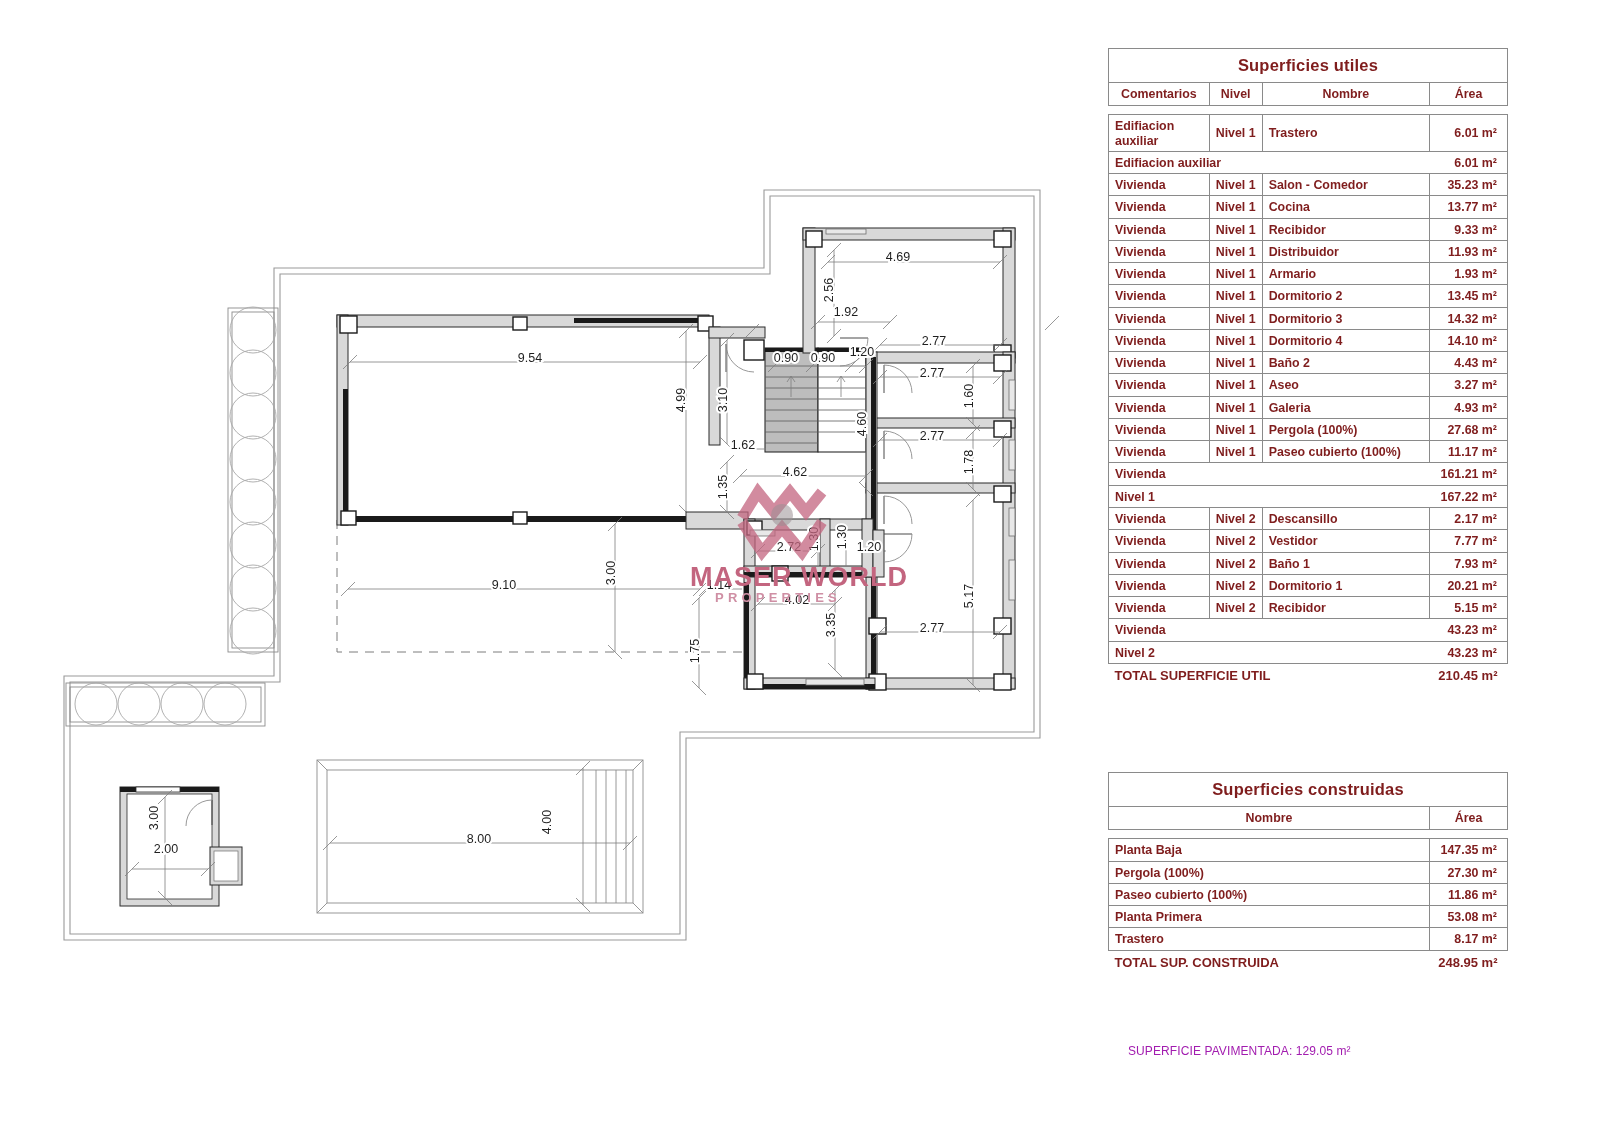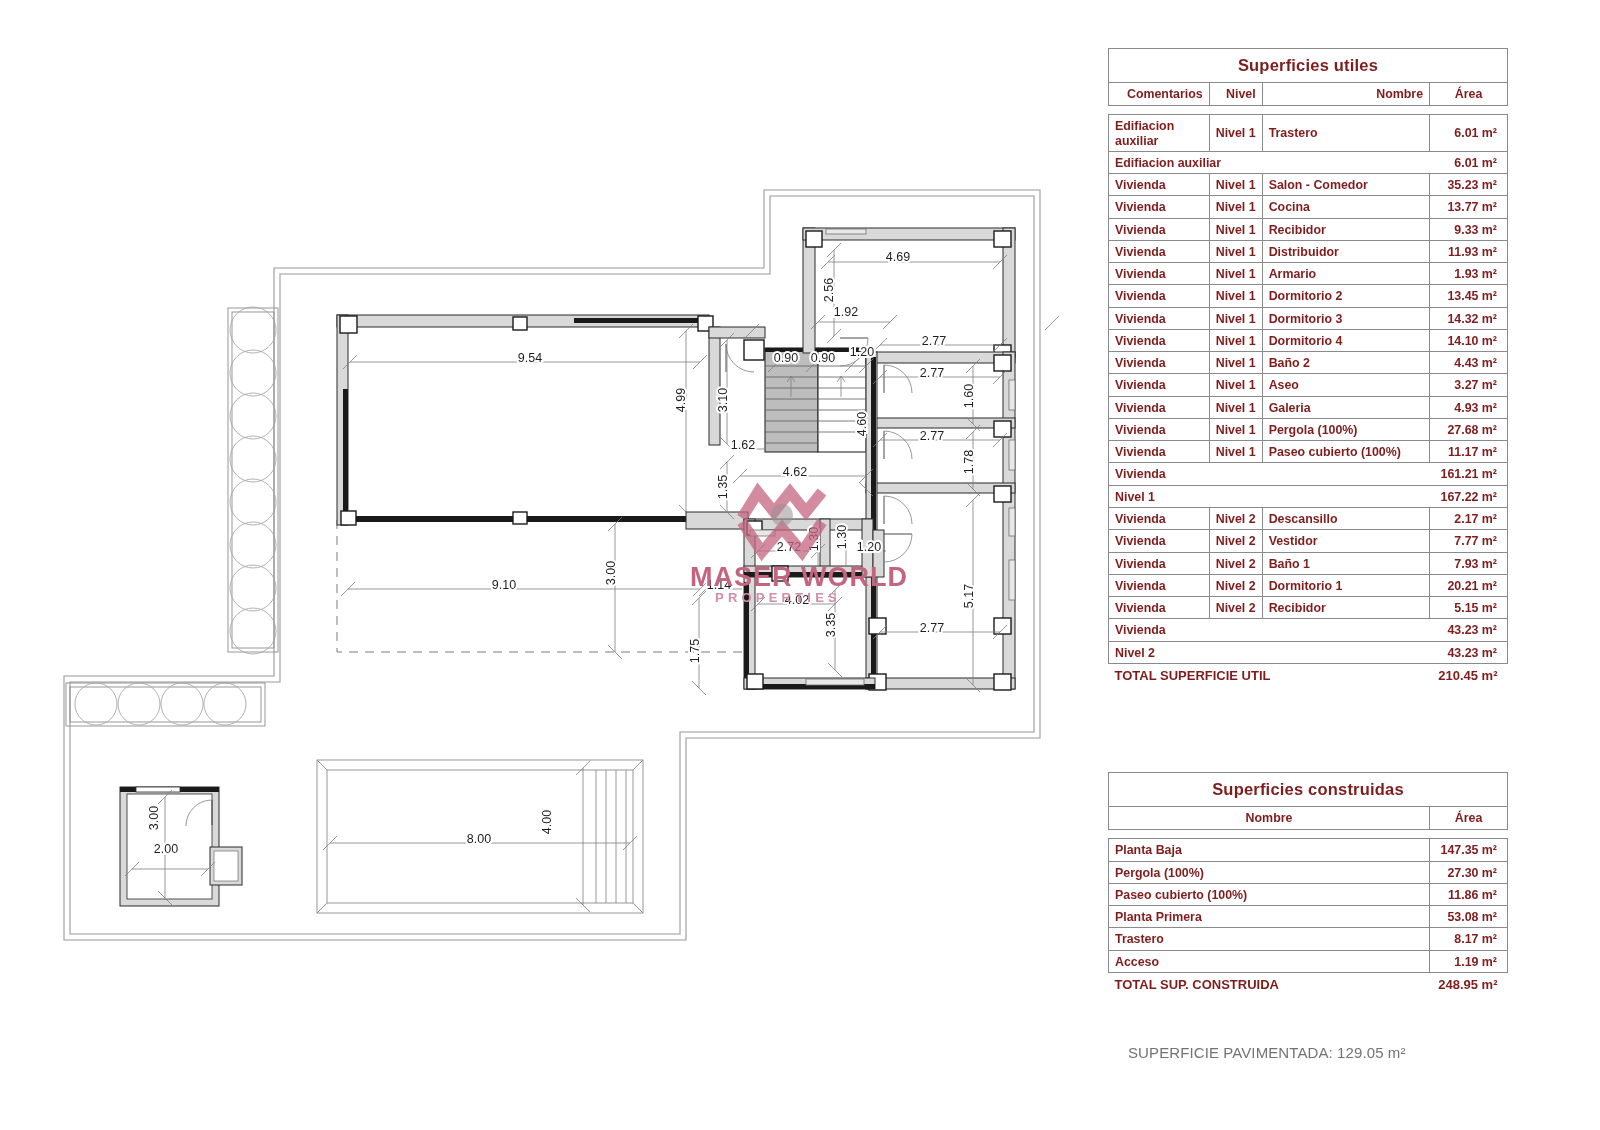--- a/index.html
+++ b/index.html
@@ -68,21 +68,21 @@
   }
   .sched td.plain { border: none; }
   .sched tr.spacer td { border: none; height: 9px; padding: 0; }
   .t-title {
     text-align: center;
     font-size: 16.5px;
     font-weight: bold;
     padding: 7px 4px 7px 4px !important;
     letter-spacing: 0.2px;
   }
-  .t-head { text-align: right; font-weight: bold; padding-top: 4px !important; padding-bottom: 4px !important;}
+  .t-head { text-align: center; font-weight: bold; padding-top: 4px !important; padding-bottom: 4px !important;}
   .num { text-align: right; padding-right: 10px !important; }
   .c-comment { width: 101px; }
   .c-nivel   { width: 51px; }
   .c-nombre  { width: 168px; }
   .c-area    { width: 78px; }
   
   .sub td { border-left: none; border-right: none; }
   .sub td:first-child { border-left: 1px solid #8a8a8a; }
   .sub td:last-child  { border-right: 1px solid #8a8a8a; }
   .grand td {
@@ -94,23 +94,23 @@
   }
   .two-line { line-height: 1.25; white-space: normal !important; }
 
   #table-utiles { left: 1108px; top: 48px; width: 400px; }
   #table-constr { left: 1108px; top: 772px; width: 400px; }
 
   #pavimentada {
     position: absolute;
     left: 1128px; top: 1044px;
     font-family: "Liberation Sans", sans-serif;
-    font-size: 15px;
+    font-size: 12px;
     font-weight: normal;
-    color: #737373;
+    color: #a21caf;
     letter-spacing: 0.1px;
   }
 </style>
 </head>
 <body>
 
 <div id="page">
 
   <div id="plan-area">
     <svg id="plan-svg" width="1080" height="1130" viewBox="0 0 1080 1130" xmlns="http://www.w3.org/2000/svg">
@@ -670,24 +670,20 @@
         <td class="num">11.86 m²</td>
       </tr>
       <tr>
         <td>Planta Primera</td>
         <td class="num">53.08 m²</td>
       </tr>
       <tr>
         <td>Trastero</td>
         <td class="num">8.17 m²</td>
       </tr>
-      <tr>
-        <td>Acceso</td>
-        <td class="num">1.19 m²</td>
-      </tr>
       <tr class="grand">
         <td>TOTAL SUP. CONSTRUIDA</td>
         <td class="num">248.95 m²</td>
       </tr>
     </tbody>
   </table>
 
   <div id="pavimentada">SUPERFICIE PAVIMENTADA: 129.05 m²</div>
 
 </div>

